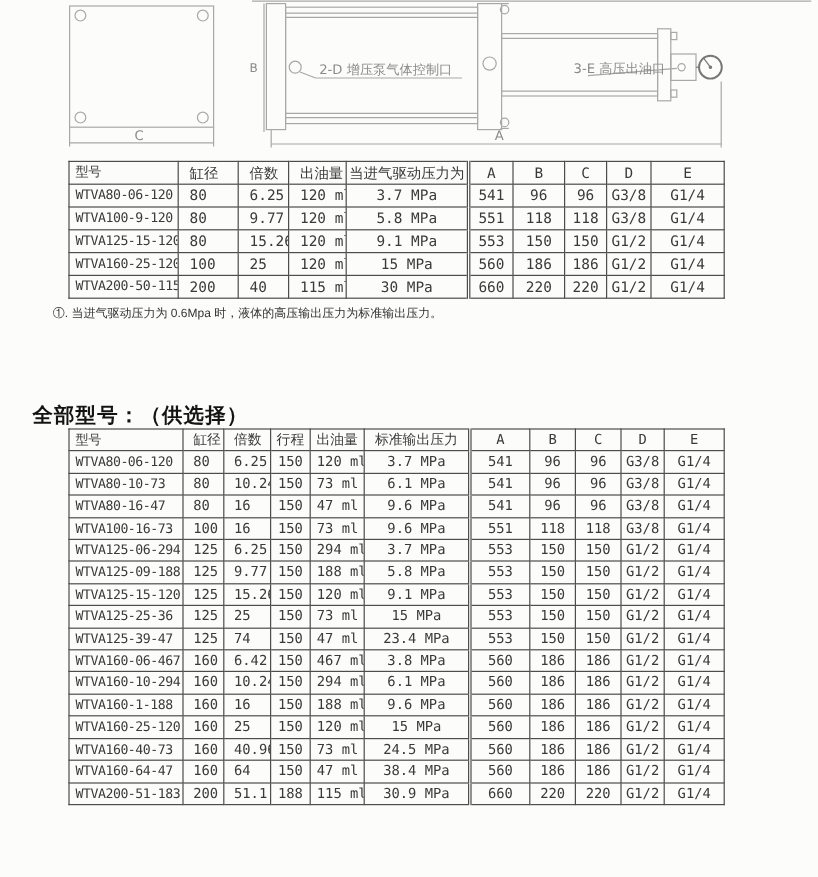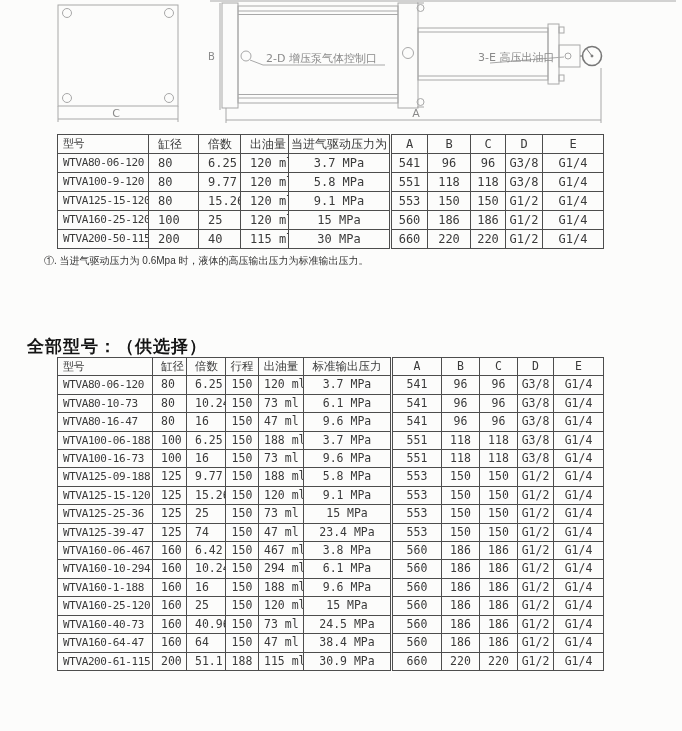--- a/index.html
+++ b/index.html
@@ -260,46 +260,46 @@
             <td>150</td>
             <td>47 ml</td>
             <td>9.6 MPa</td>
             <td>541</td>
             <td>96</td>
             <td>96</td>
             <td>G3/8</td>
             <td>G1/4</td>
           </tr>
           <tr>
-            <td>WTVA100-06-188</td>
-            <td>100</td>
-            <td>6.25</td>
-            <td>150</td>
-            <td>188 ml</td>
-            <td>3.7 MPa</td>
-            <td>551</td>
-            <td>118</td>
-            <td>118</td>
-            <td>G3/8</td>
-            <td>G1/4</td>
-          </tr>
-          <tr>
             <td>WTVA100-16-73</td>
             <td>100</td>
             <td>16</td>
             <td>150</td>
             <td>73 ml</td>
             <td>9.6 MPa</td>
             <td>551</td>
             <td>118</td>
             <td>118</td>
             <td>G3/8</td>
             <td>G1/4</td>
           </tr>
           <tr>
+            <td>WTVA125-06-294</td>
+            <td>125</td>
+            <td>6.25</td>
+            <td>150</td>
+            <td>294 ml</td>
+            <td>3.7 MPa</td>
+            <td>553</td>
+            <td>150</td>
+            <td>150</td>
+            <td>G1/2</td>
+            <td>G1/4</td>
+          </tr>
+          <tr>
             <td>WTVA125-09-188</td>
             <td>125</td>
             <td>9.77</td>
             <td>150</td>
             <td>188 ml</td>
             <td>5.8 MPa</td>
             <td>553</td>
             <td>150</td>
             <td>150</td>
             <td>G1/2</td>
@@ -416,21 +416,21 @@
             <td>150</td>
             <td>47 ml</td>
             <td>38.4 MPa</td>
             <td>560</td>
             <td>186</td>
             <td>186</td>
             <td>G1/2</td>
             <td>G1/4</td>
           </tr>
           <tr>
-            <td>WTVA200-61-115</td>
+            <td>WTVA200-51-183</td>
             <td>200</td>
             <td>51.1</td>
             <td>188</td>
             <td>115 ml</td>
             <td>30.9 MPa</td>
             <td>660</td>
             <td>220</td>
             <td>220</td>
             <td>G1/2</td>
             <td>G1/4</td>

